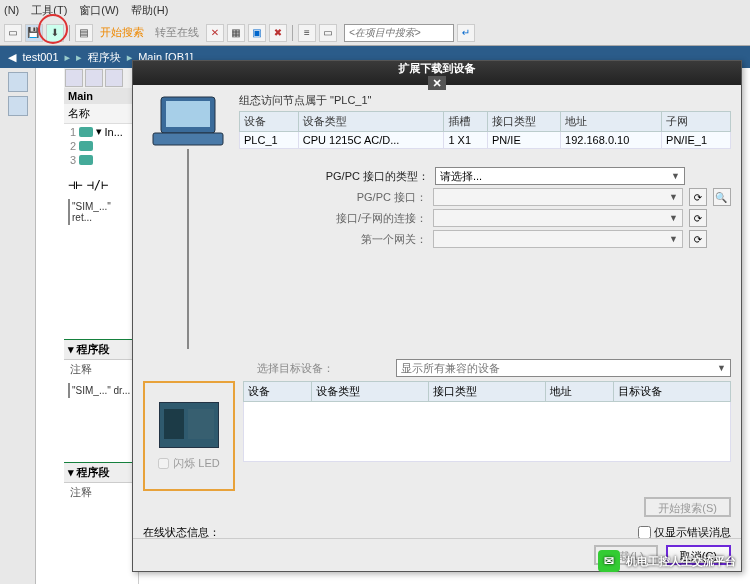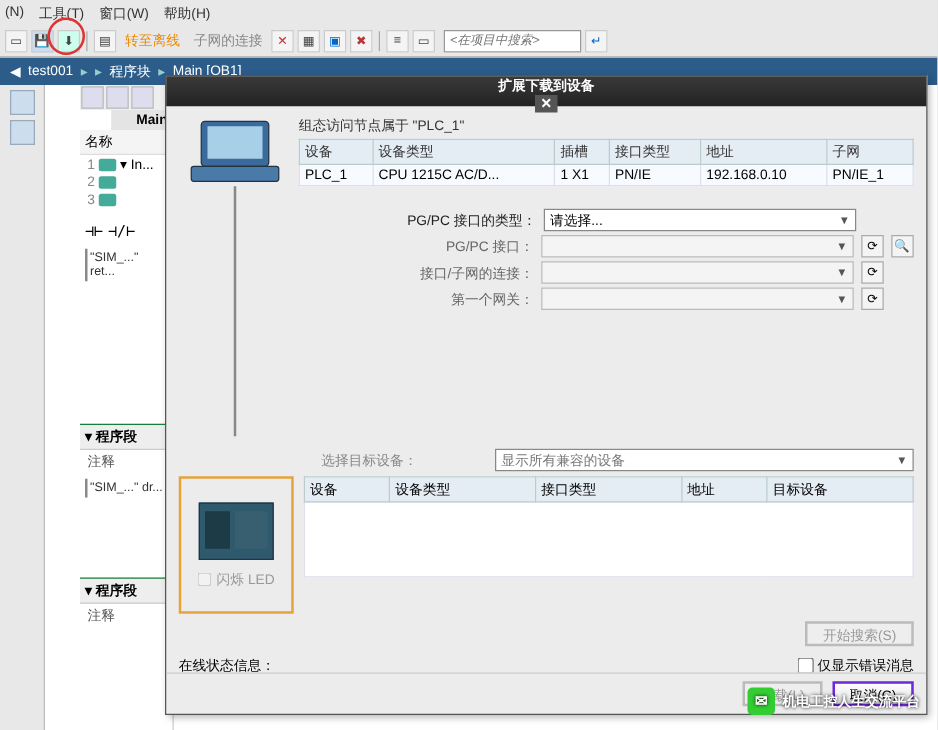--- a/index.html
+++ b/index.html
@@ -20,21 +20,21 @@
 .workspace { position: relative; height: calc(584px - 20px - 26px - 22px); background: #fff; display: flex; }
 
 .left-gutter { width: 36px; background: #e8e8e8; border-right: 1px solid #bbb; }
 .left-gutter .lg-ic { width: 20px; height: 20px; margin: 4px auto; background: #cde; border: 1px solid #9ab; }
 
 .code-strip { width: 28px; background: #fff; }
 
 .sidebar { width: 75px; background: #fff; border-right: 1px solid #ccc; }
 .sb-tabs { height: 20px; background: #eee; display: flex; }
 .sb-tabs div { width: 18px; height: 18px; margin: 1px; background: #dde; border: 1px solid #bbb; }
-.sb-title { background: #e4e4e4; padding: 2px 20px; font-weight: bold; margin-left: 25px; }
+.sb-title { background: #e4e4e4; padding: 2px 4px; font-weight: bold; }
 .sb-hdr { background: #f4f4f4; padding: 2px 4px; border-bottom: 1px solid #ddd; }
 .sb-row { display: flex; align-items: center; padding: 1px 2px; gap: 3px; }
 .sb-num { color: #888; width: 10px; text-align: right; }
 .sb-ic { width: 14px; height: 10px; background: #4a9; border-radius: 2px; }
 .ladder-row { height: 20px; display: flex; align-items: center; padding: 0 4px; gap: 4px; }
 .lad-sym { font-family: monospace; font-size: 12px; }
 .sb-sechead { background: #eee; font-weight: bold; padding: 2px 4px; border-top: 1px solid #15803d; border-bottom: 1px solid #ccc; }
 .sb-sub { padding: 2px 6px; color: #555; }
 .sb-block { margin: 4px; padding: 2px; border-left: 2px solid #888; font-size: 10px; color: #333; }
 
@@ -100,22 +100,22 @@
   <span>窗口(W)</span>
   <span>帮助(H)</span>
 </div>
 
 <div class="toolbar">
   <div class="tb-btn">▭</div>
   <div class="tb-btn" style="background:#cde">💾</div>
   <div class="tb-btn" style="background:#cfe">⬇</div>
   <div class="tb-sep"></div>
   <div class="tb-btn">▤</div>
-  <span style="color:#e80;margin:0 4px">转至离线</span>
-  <span style="color:#888;margin:0 4px">子网的连接</span>
+  <span style="color:#e80;margin:0 4px">开始搜索</span>
+  <span style="color:#888;margin:0 4px">转至在线</span>
   <div class="tb-btn" style="color:#b33">✕</div>
   <div class="tb-btn">▦</div>
   <div class="tb-btn" style="color:#06c">▣</div>
   <div class="tb-btn" style="color:#b33">✖</div>
   <div class="tb-sep"></div>
   <div class="tb-btn">≡</div>
   <div class="tb-btn">▭</div>
   <input class="search-proj" placeholder="&lt;在项目中搜索&gt;" style="">
   <div class="tb-btn" style="color:#06c">↵</div>
   <div class="red-circle"></div>

